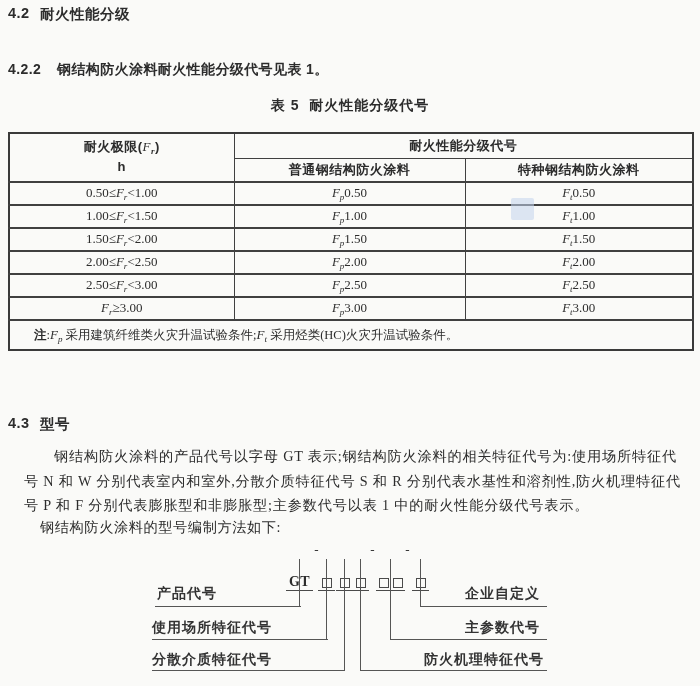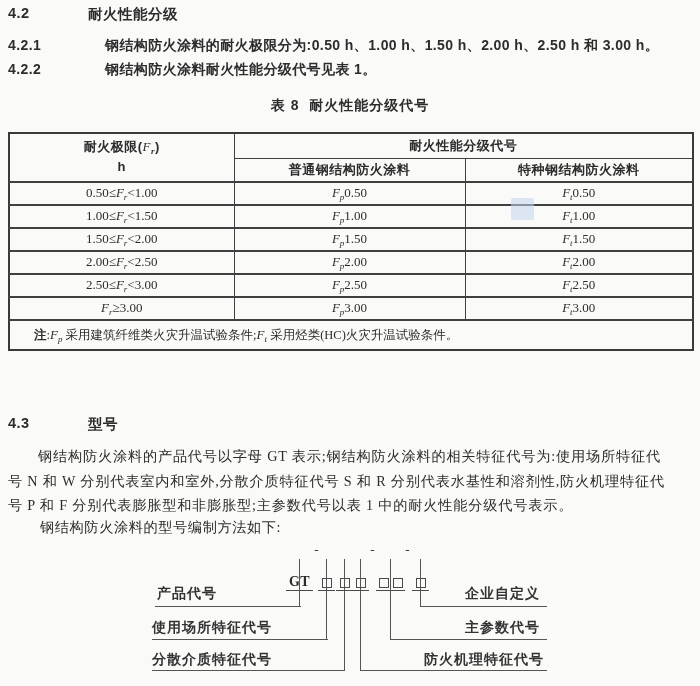--- a/index.html
+++ b/index.html
@@ -3,21 +3,21 @@
 <meta charset="utf-8">
 <style>
   * { margin:0; padding:0; box-sizing:border-box; }
   body { width:700px; height:686px; }
   .page {
     position:relative; width:700px; height:686px;
     background:#fafaf8; color:#2c2c2c; overflow:hidden;
     font-family:"Liberation Serif","DejaVu Serif",serif;
   }
   .abs { position:absolute; }
-  .sans { font-family:"Liberation Sans","DejaVu Sans",sans-serif;gap:48px; }
+  .sans { font-family:"Liberation Sans","DejaVu Sans",sans-serif; }
   
   .h-sec { left:8px; font-size:14.5px; font-weight:bold; letter-spacing:.5px; display:flex; }
   .h-sec .num { width:32px; }
   .clause { left:8px; font-size:14px; font-weight:bold; display:flex; letter-spacing:.4px; white-space:nowrap; }
   .clause .cnum { width:49px; flex:none; }
   .caption { left:8px; width:684px; text-align:center; font-size:14px; font-weight:bold; letter-spacing:1px; white-space:pre; }
   
   table.tbl {
     position:absolute; left:8px; top:132px; width:684px;
     border-collapse:collapse; table-layout:fixed;
@@ -34,21 +34,21 @@
   tr.nr { height:30px;padding-left:28px; }
   tr.nr td { border-top-width:2.1px; text-align:left; padding-left:24px; font-size:12.5px; }
   .limit-th div { line-height:1.45;text-align:center; }
   .fsym { font-style:italic; font-family:"Liberation Serif","DejaVu Serif",serif; font-weight:normal; font-size:13px; }
   sub.fsub { font-size:9px; font-style:italic; font-family:"Liberation Serif","DejaVu Serif",serif; vertical-align:-3px; }
   .nr b { font-family:"Liberation Sans","DejaVu Sans",sans-serif; }
   
   .watermark { left:511px; top:198px; width:23px; height:22px; border-radius:2px; opacity:.55; }
   
   .para { left:8px; top:444px; width:688px; font-size:14.2px; line-height:24.6px; letter-spacing:.8px; }
-  .para span { display:block; white-space:nowrap; }
+  .para span { display:block; white-space:nowrap;margin-left:16px; }
   .para span.ind { text-indent:30px; }
   .method { left:40px; top:518px; font-size:14.2px; letter-spacing:.6px; }
   
   .unit { position:absolute; top:543px; height:16px; border-bottom:1.6px solid #4a4a4a; display:flex; align-items:center; justify-content:center;margin-top:32px; }
   .gt-unit { left:286px; width:27px; font-size:14px; font-weight:bold; letter-spacing:.5px; padding-bottom:1px; }
   .hyph { position:absolute; top:542px; width:7px; height:15px; font-size:13px; display:flex; align-items:center; justify-content:center; border:none; }
   .cbox { width:10px; height:10px; border:1.4px solid #4a4a4a; background:transparent; flex:none; }
   .boxes { display:flex; gap:4px; }
   
   .vline { position:absolute; width:1.4px; background:#555; }
@@ -59,31 +59,27 @@
 </head>
 <body>
 
 <div class="page">
 
   <div class="abs h-sec sans" style="top:5px">
     <span class="num">4.2</span>
     <span>耐火性能分级</span>
   </div>
 
-  <div class="abs clause sans" style="top:37px">
-    <span class="cnum">4.2.1</span>
-    <span>钢结构防火涂料的耐火极限分为:0.50 h、1.00 h、1.50 h、2.00 h、2.50 h 和 3.00 h。</span>
-  </div>
 
   <div class="abs clause sans" style="top:61px">
     <span class="cnum">4.2.2</span>
     <span>钢结构防火涂料耐火性能分级代号见表 1。</span>
   </div>
 
-  <div class="abs caption sans" style="top:97px">表 8  耐火性能分级代号</div>
+  <div class="abs caption sans" style="top:97px">表 5  耐火性能分级代号</div>
 
   <table class="tbl">
     <colgroup>
         <col style="width:225px">
         <col style="width:231px">
         <col style="width:228px">
       </colgroup>
     <tbody>
     <tr class="hr1">
       <th rowspan="2" class="limit-th">

